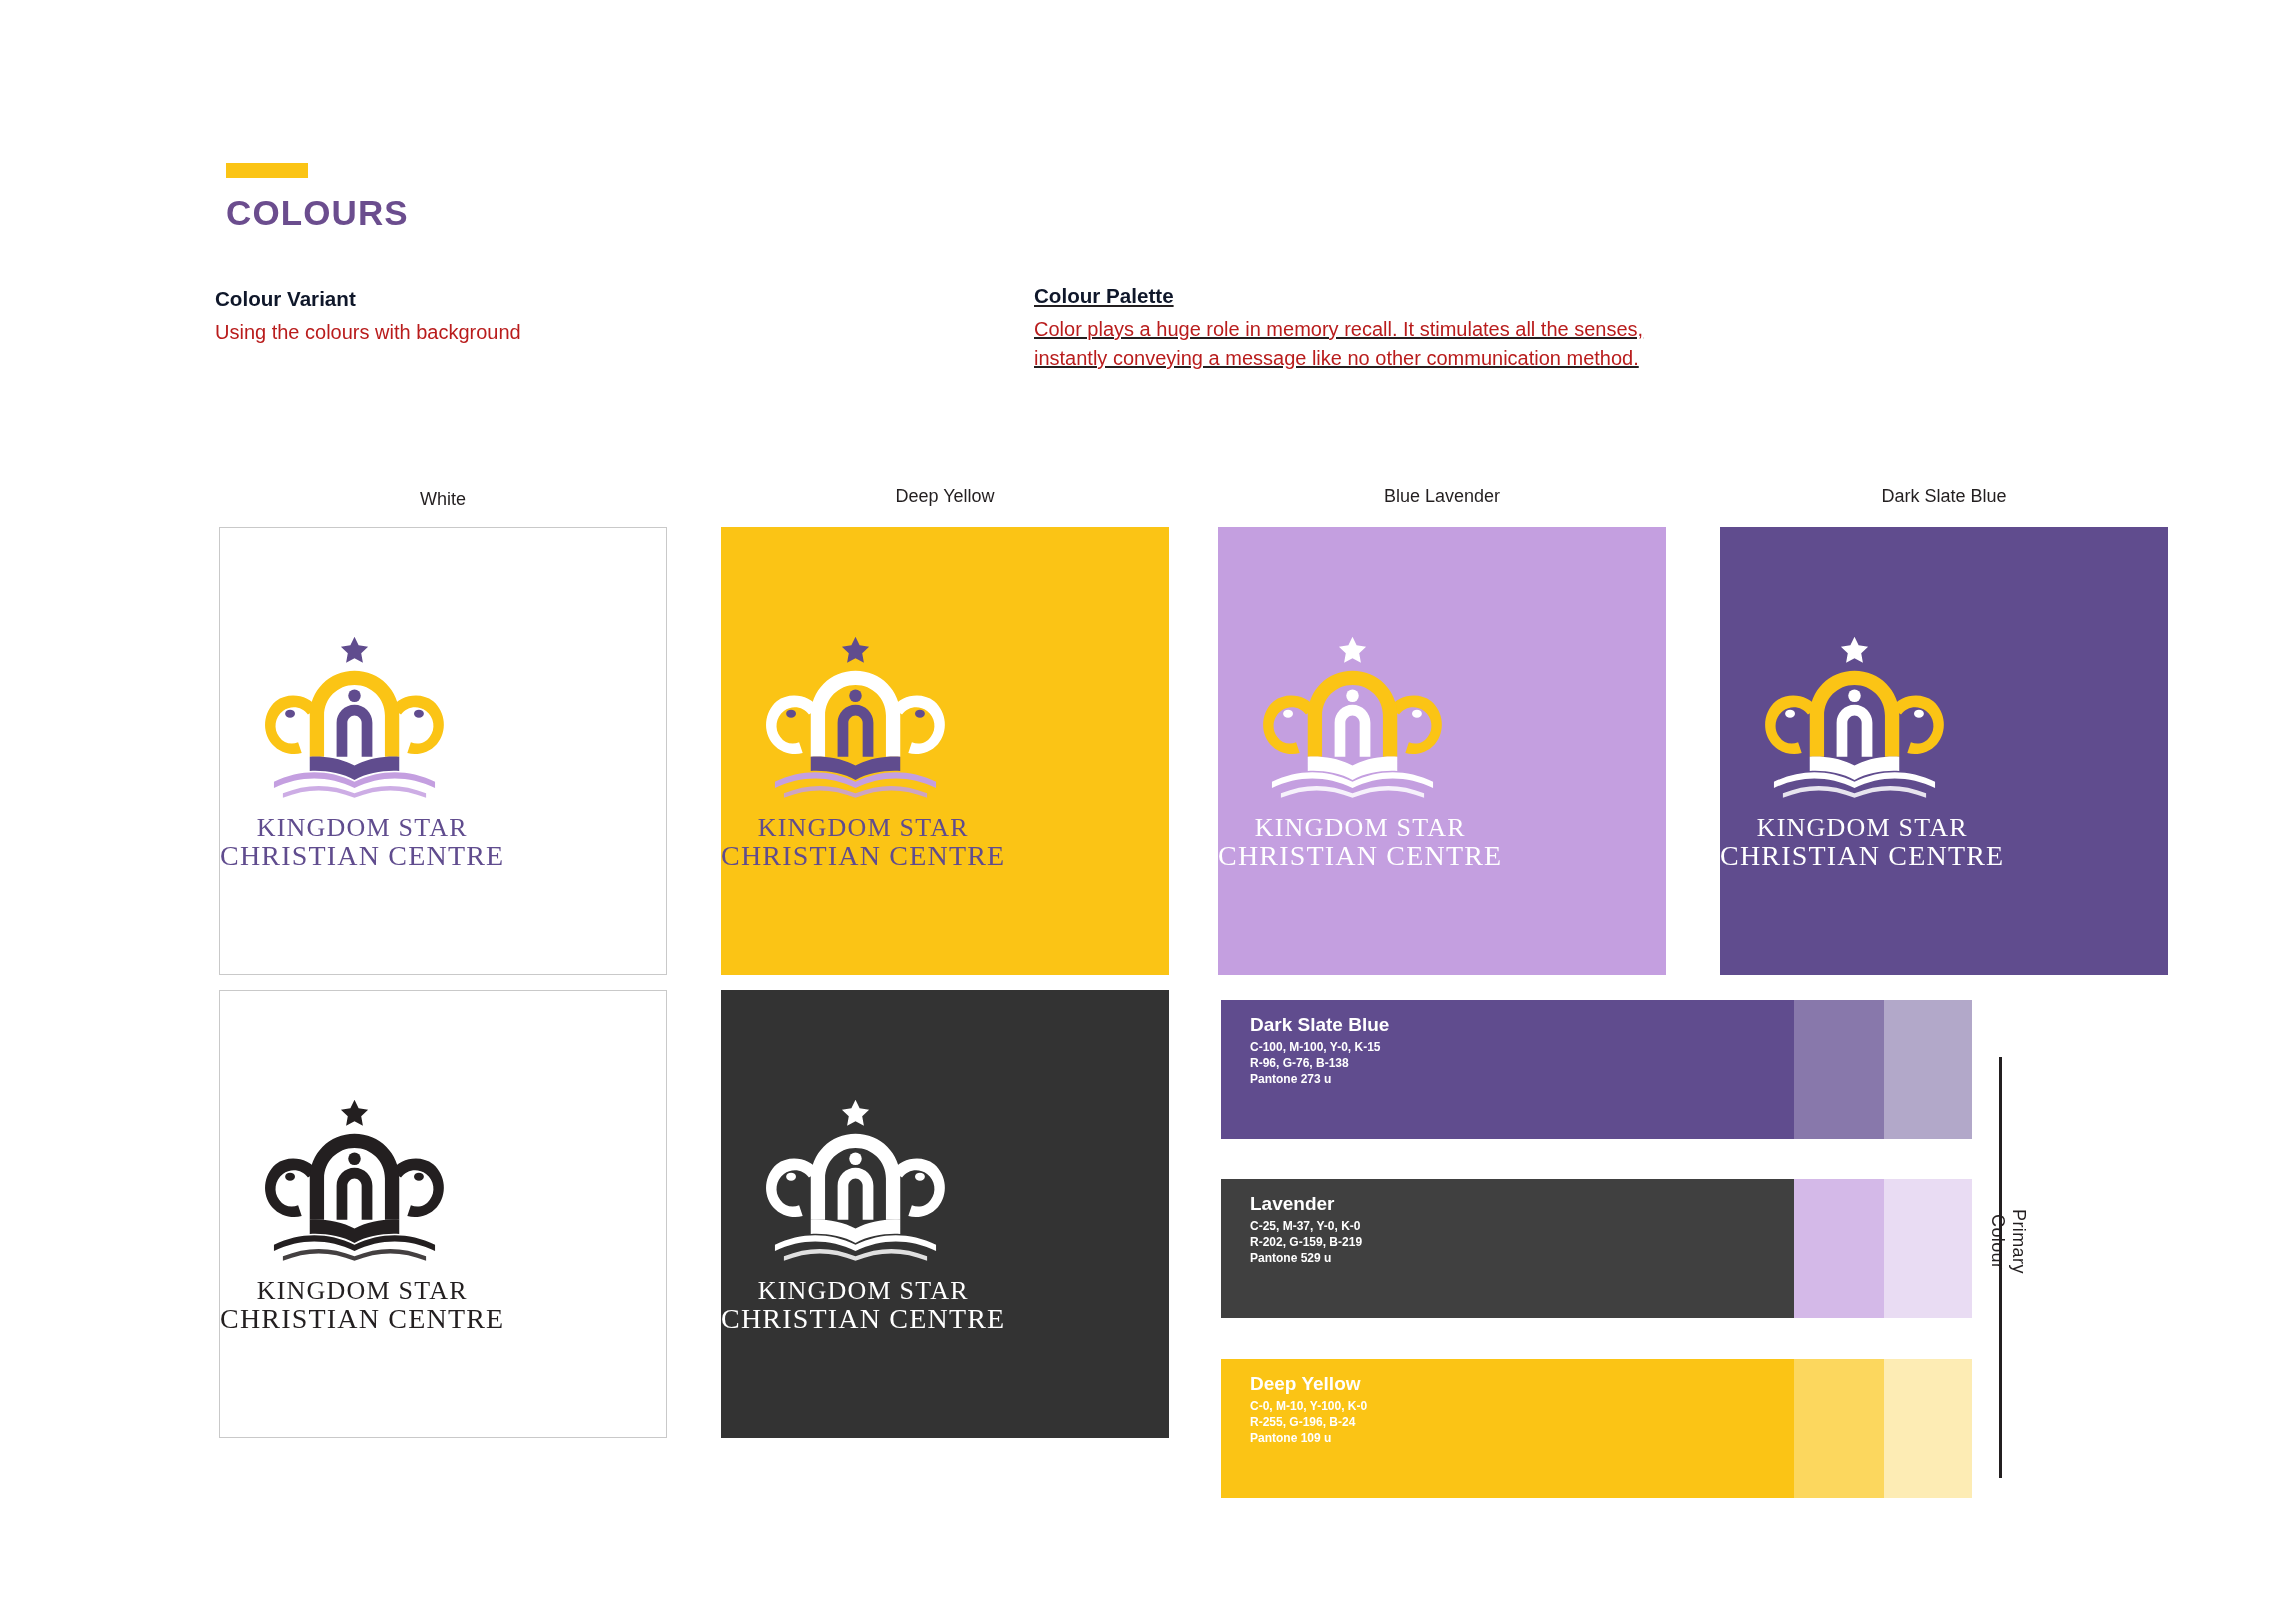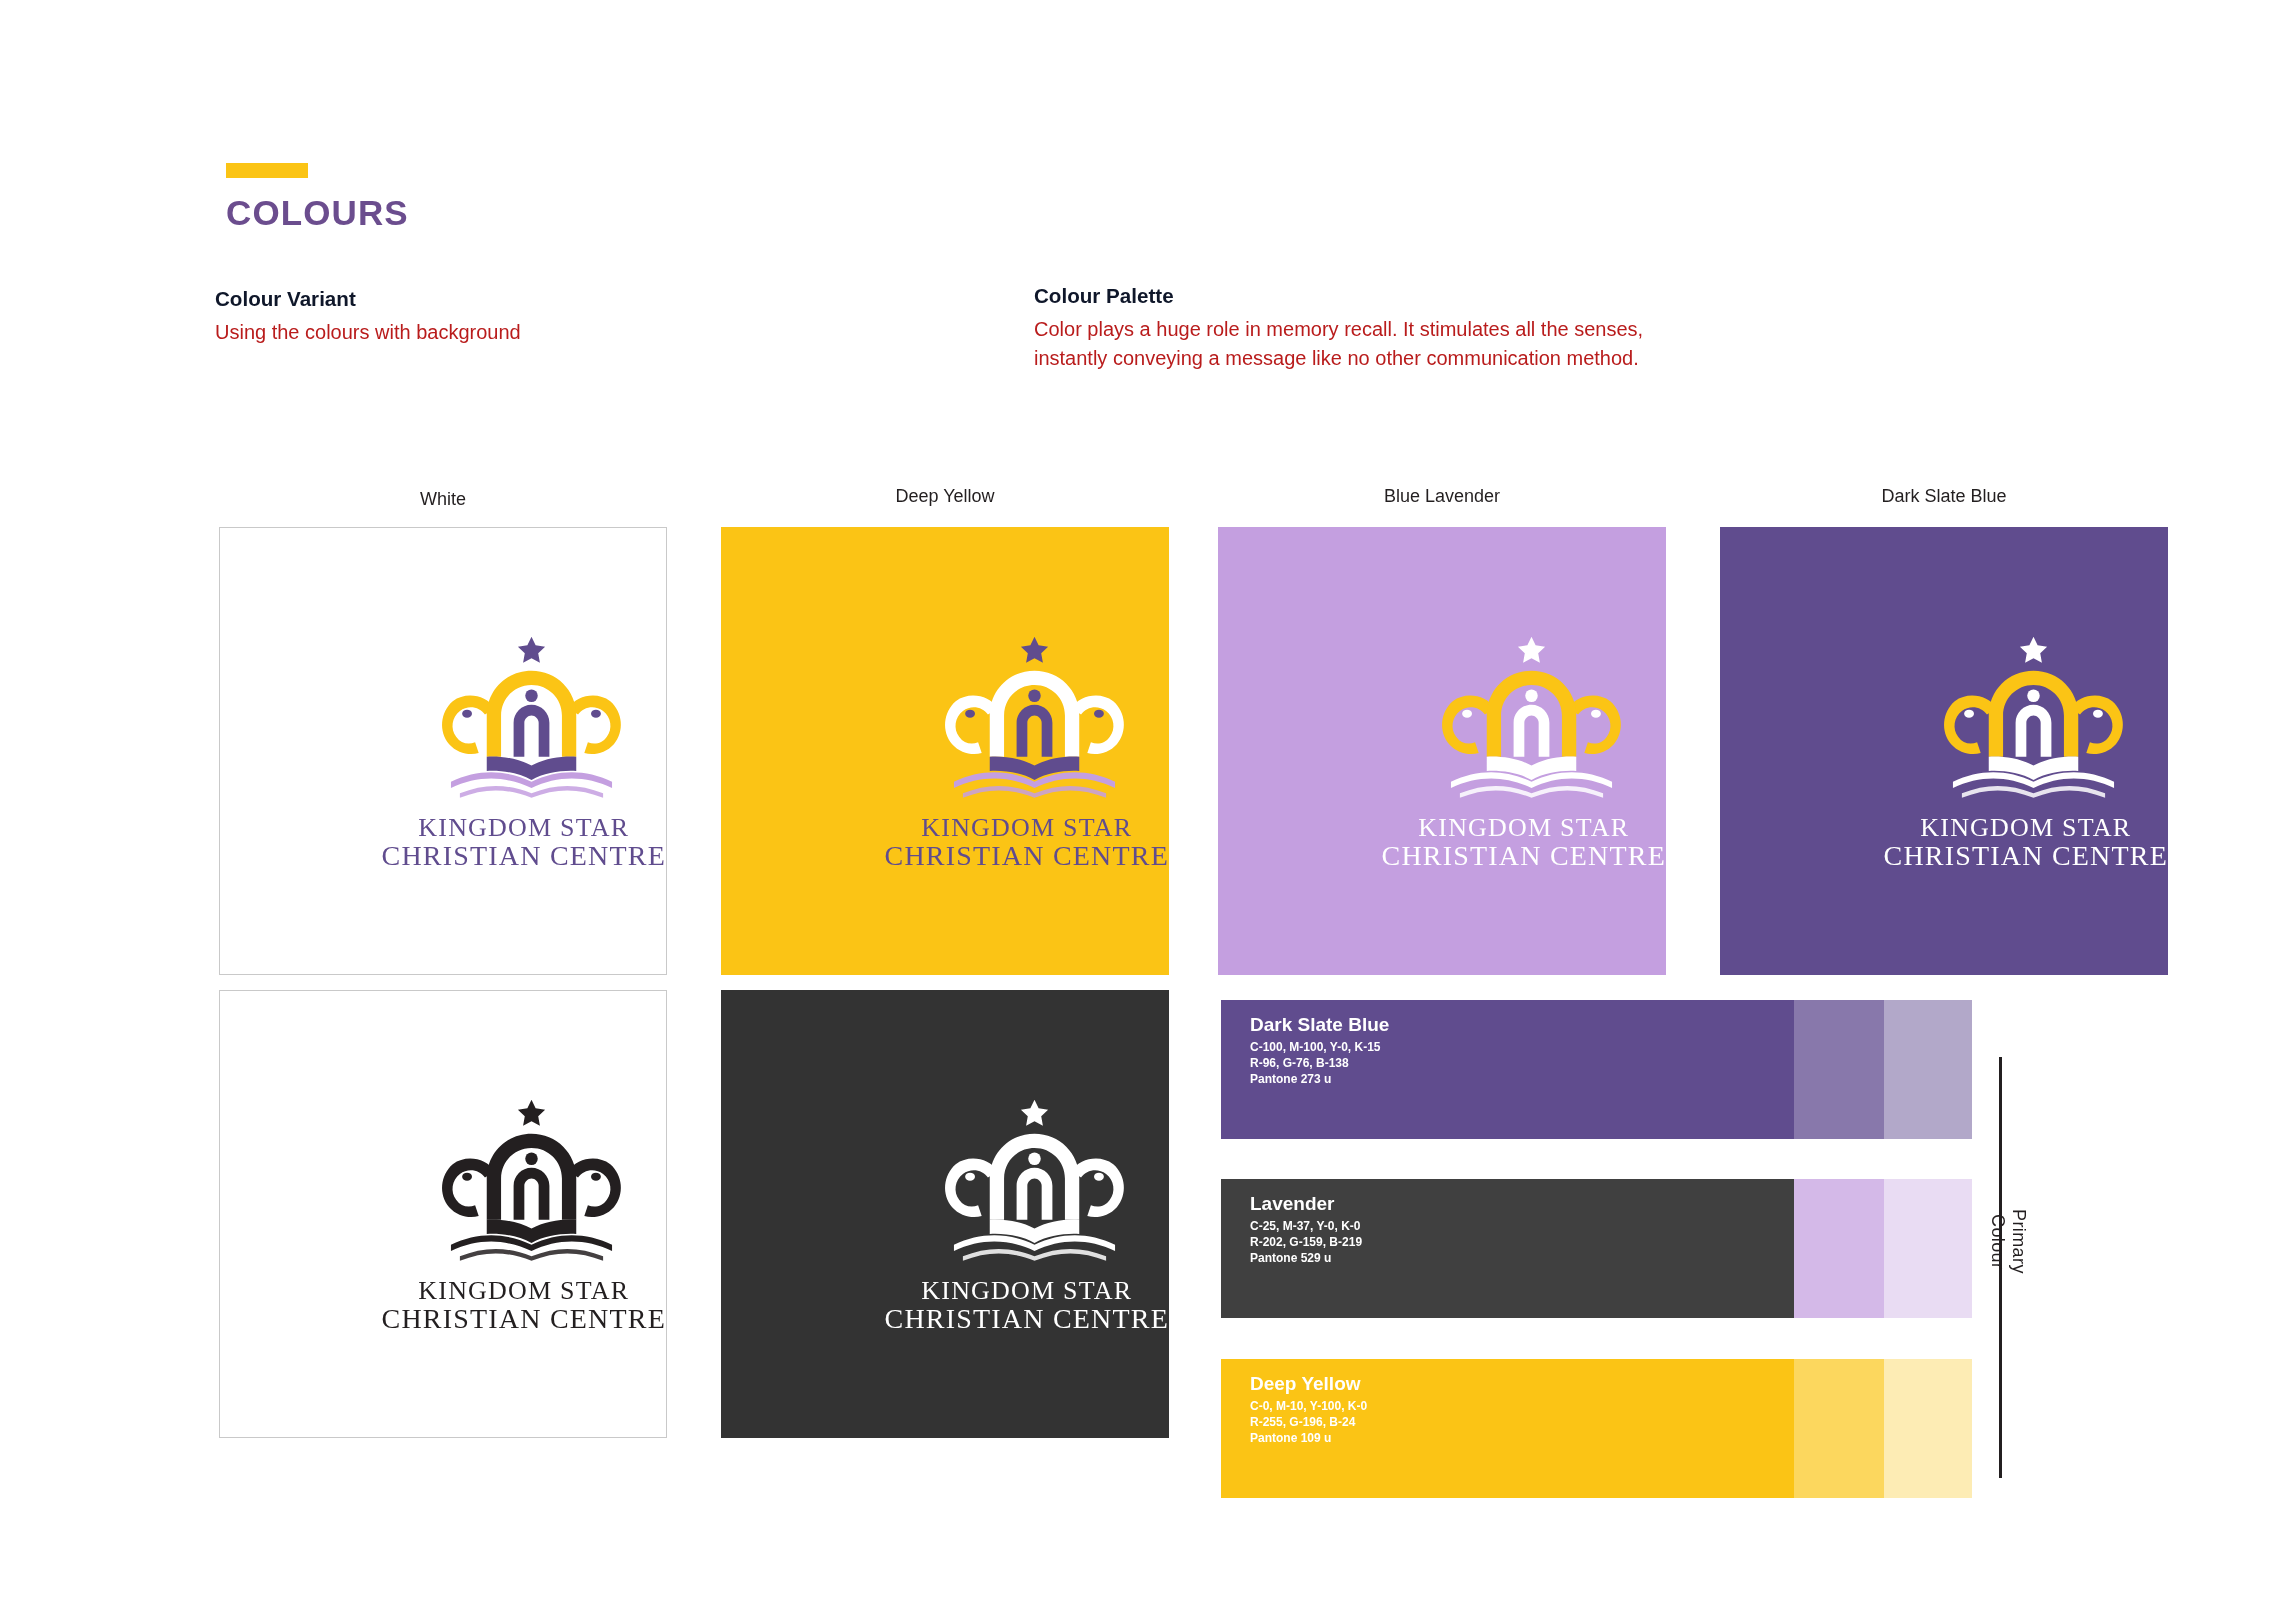--- a/index.html
+++ b/index.html
@@ -44,20 +44,21 @@
     position: absolute;
     left: 215px;
     top: 285px;
     width: 385px;
   }
   .col-right {
     position: absolute;
     left: 1034px;
     top: 282px;
     width: 681px;
+    text-decoration: underline;
   }
   .sub-head {
     font-size: 20.6px;
     font-weight: bold;
     color: #0f172a;
     margin: 0 0 5.4px 0;
     line-height: 1.35;
   }
   .sub-body {
     font-size: 20px;
@@ -86,21 +87,21 @@
 
   
   .logo {
     position: absolute;
     left: 50%;
     top: 50%;
     transform: translate(-50%, -50%);
     width: 100%;
     display: flex;
     flex-direction: column;
-    align-items: flex-end;
+    align-items: flex-start;
     justify-content: center;
   }
   .logo svg { display: block; }
   .logo-words {
     text-align: center;
     font-family: "Liberation Serif", serif;
     letter-spacing: 1.2px;
     line-height: 1.05;
     margin-top: 3.6px;
   }

